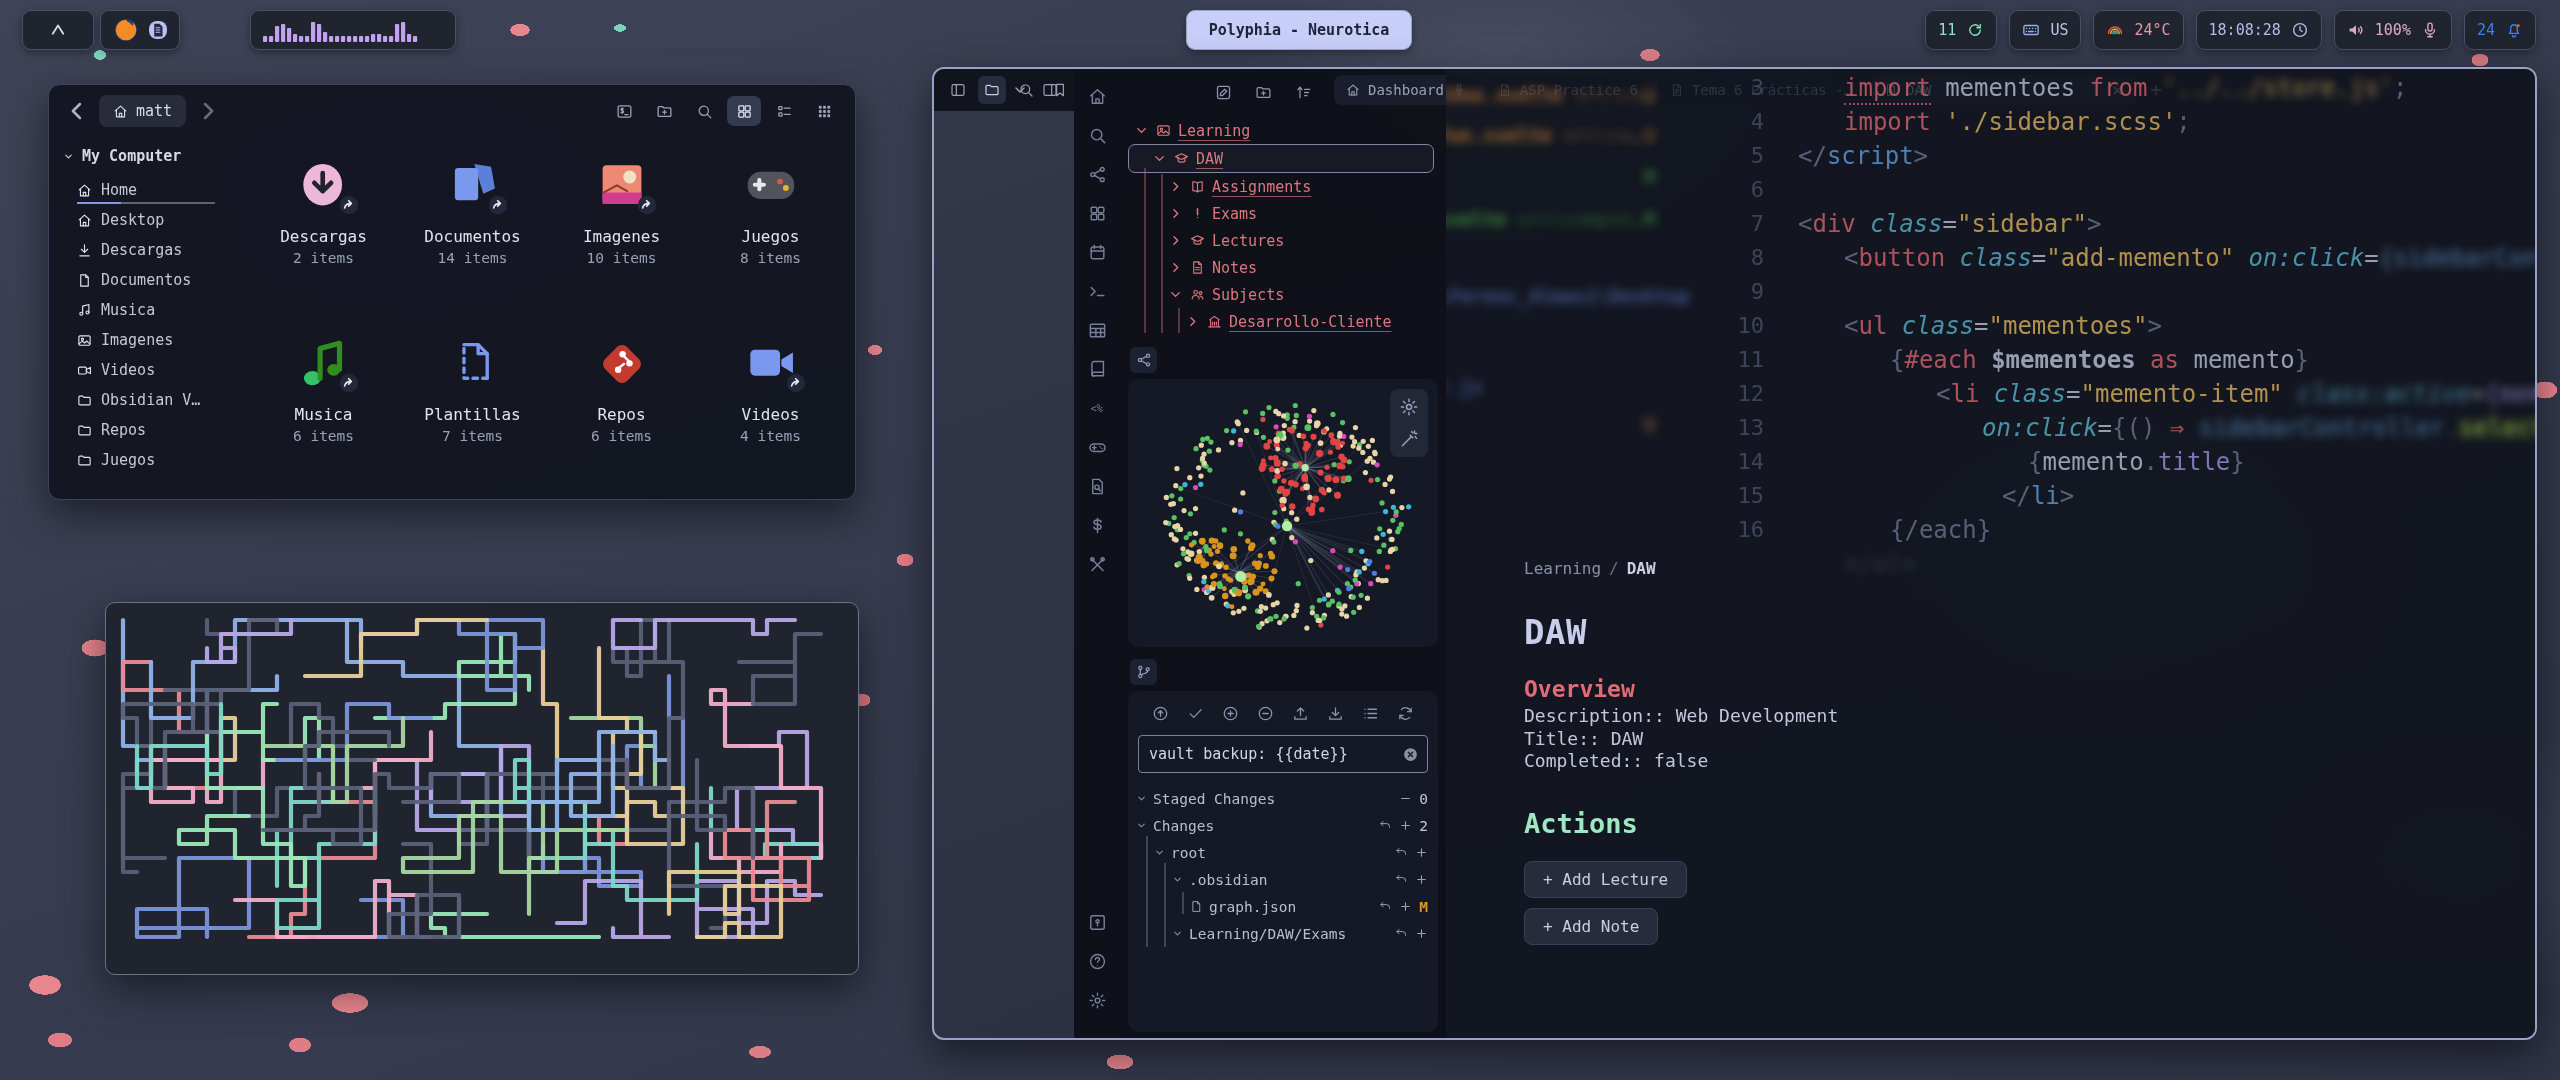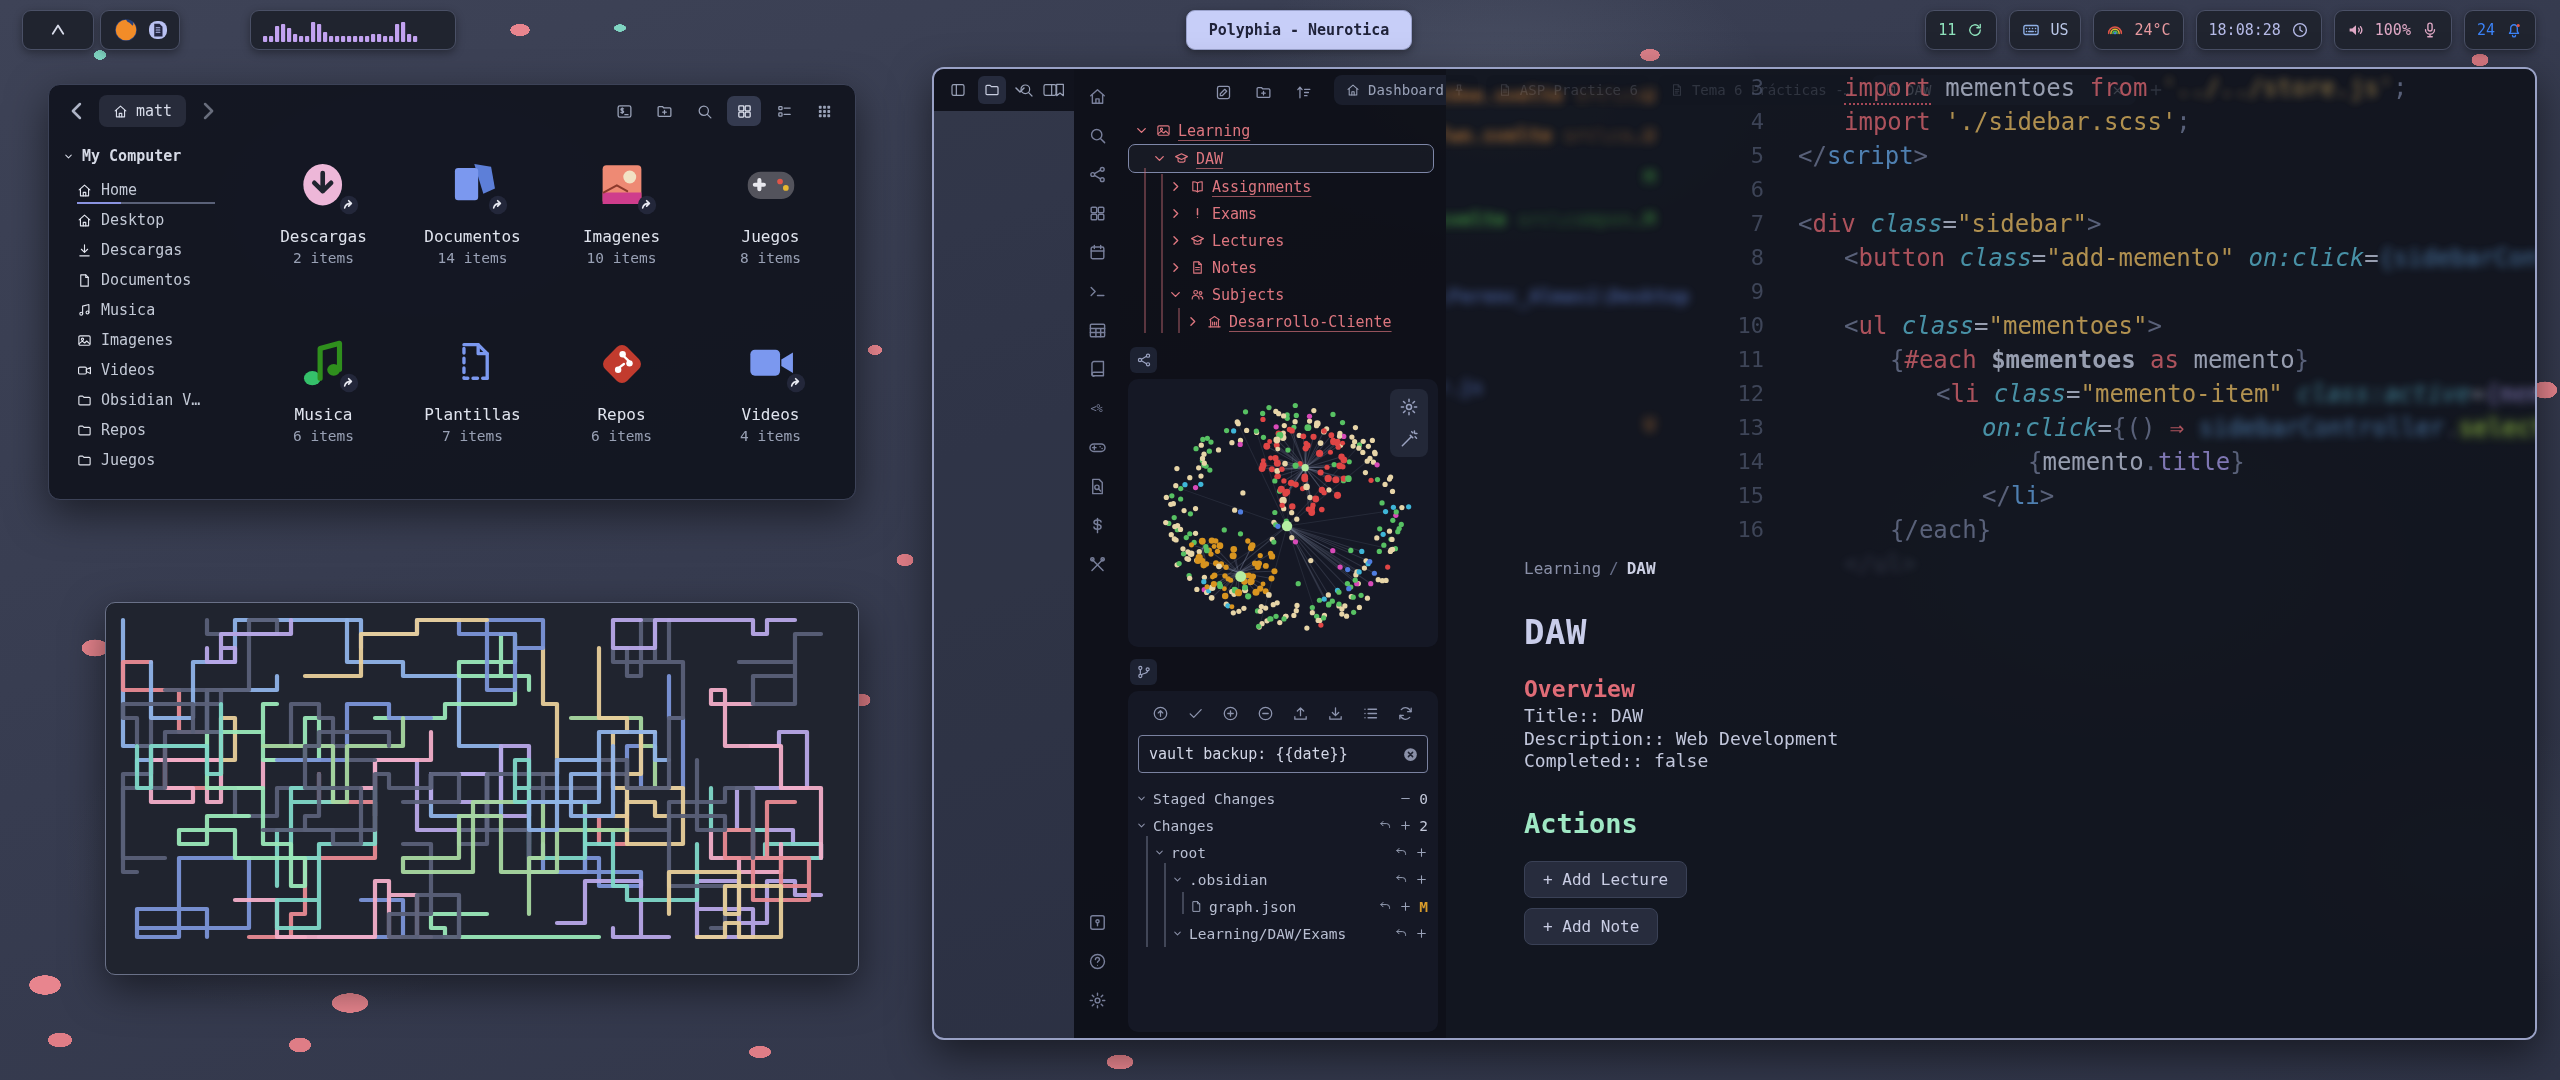--- a/index.html
+++ b/index.html
@@ -1809,33 +1809,33 @@
           <div class="cline" style="top: 70px;"><span class="lnum">5</span><span class="ctext" style="left: 352px;"><span class="cg">&lt;/</span><span class="cb">script</span><span class="cg">&gt;</span></span></div>
           <div class="cline" style="top: 104px;"><span class="lnum">6</span><span class="ctext" style="left: 352px;"></span></div>
           <div class="cline" style="top: 138px;"><span class="lnum">7</span><span class="ctext" style="left: 352px;"><span class="cg">&lt;</span><span class="cr">div</span><span class="cc"> class</span><span class="cw">=</span><span class="cy">"sidebar"</span><span class="cg">&gt;</span></span></div>
           <div class="cline" style="top: 172px;"><span class="lnum">8</span><span class="ctext" style="left: 398px;"><span class="cg">&lt;</span><span class="cr">button</span><span class="cc"> class</span><span class="cw">=</span><span class="cy">"add-memento"</span><span class="cc"> on:click</span><span class="cw">=</span><span class="cb bl">{sidebarController.</span><span class="cv bl">addMemento</span></span></div>
           <div class="cline" style="top: 206px;"><span class="lnum">9</span><span class="ctext" style="left: 352px;"></span></div>
           <div class="cline" style="top: 240px;"><span class="lnum">10</span><span class="ctext" style="left: 398px;"><span class="cg">&lt;</span><span class="cr">ul</span><span class="cc"> class</span><span class="cw">=</span><span class="cy">"mementoes"</span><span class="cg">&gt;</span></span></div>
           <div class="cline" style="top: 274px;"><span class="lnum">11</span><span class="ctext" style="left: 444px;"><span class="cg">{</span><span class="cr">#each</span><span class="cw"> </span><span class="cw bold">$mementoes</span><span class="cr"> as</span><span class="cw"> memento</span><span class="cg">}</span></span></div>
           <div class="cline" style="top: 308px;"><span class="lnum">12</span><span class="ctext" style="left: 490px;"><span class="cg">&lt;</span><span class="cr">li</span><span class="cc"> class</span><span class="cw">=</span><span class="cy">"memento-item"</span><span class="cc bl"> class:active</span><span class="cw bl">=</span><span class="cv bl">{memento.active}</span></span></div>
           <div class="cline" style="top: 342px;"><span class="lnum">13</span><span class="ctext" style="left: 536px;"><span class="cc">on:click</span><span class="cw">=</span><span class="cg">{() </span><span class="cr">⇒</span><span class="cb bl"> sidebarController</span><span class="cg bl">.</span><span class="cgr bl">selectMemento(memento)</span></span></div>
           <div class="cline" style="top: 376px;"><span class="lnum">14</span><span class="ctext" style="left: 582px;"><span class="cg">{</span><span class="cw">memento</span><span class="cg">.</span><span class="cv">title</span><span class="cg">}</span></span></div>
-          <div class="cline" style="top: 410px;"><span class="lnum">15</span><span class="ctext" style="left: 536px;"><span class="cg">&lt;/</span><span class="cb">li</span><span class="cg">&gt;</span></span></div>
+          <div class="cline" style="top: 410px;"><span class="lnum">15</span><span class="ctext" style="left: 556px;"><span class="cg">&lt;/</span><span class="cb">li</span><span class="cg">&gt;</span></span></div>
           <div class="cline" style="top: 444px;"><span class="lnum">16</span><span class="ctext" style="left: 444px;"><span class="cg">{/each}</span></span></div>
           <div class="cline" style="top: 478px;"><span class="lnum"></span><span class="ctext" style="left: 398px;"><span class="cg bl dim">&lt;/ul&gt;</span></span></div>
         </div>
       <div class="note">
         <div class="crumb">
           <span>Learning</span><span class="sep">/</span><b>DAW</b>
         </div>
         <h1>DAW</h1>
         <div class="ov">Overview</div>
         <div id="noteprops">
+            <div class="prop"><span>Description::</span><span> Web Development</span></div>
             <div class="prop"><span>Title::</span><span> DAW</span></div>
-            <div class="prop"><span>Description::</span><span> Web Development</span></div>
             <div class="prop"><span>Completed::</span><span> false</span></div>
           </div>
         <h2>Actions</h2>
         <div class="abtns" id="notebtns">
             <button class="abtn">+ Add Lecture</button>
             <button class="abtn">+ Add Note</button>
           </div>
       </div>
     </div>
   </div>

